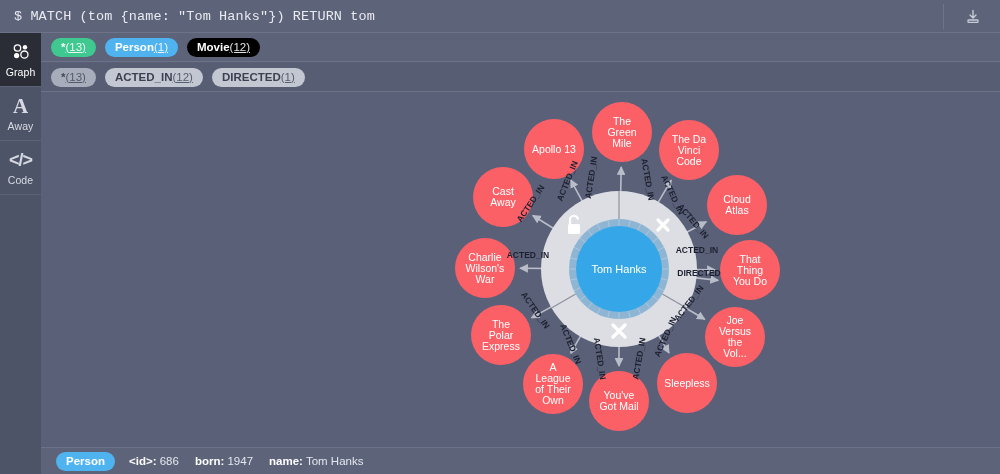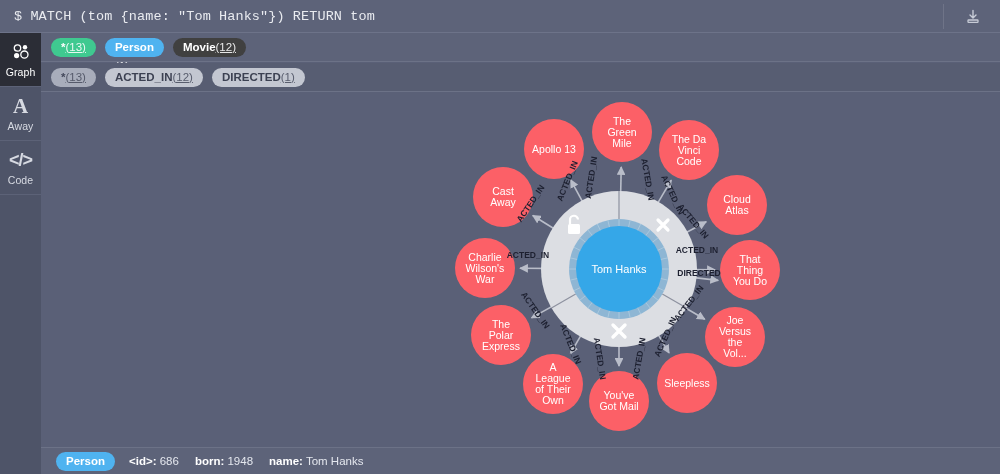--- a/index.html
+++ b/index.html
@@ -72,22 +72,22 @@
     display: inline-flex; align-items: baseline;
     height: 19px; padding: 0 10px;
     border-radius: 10px;
     font-size: 11.5px; font-weight: 700;
     margin-right: 9px; color: #fff;
     line-height: 19px; cursor: pointer;
     white-space: nowrap;
   }
   .pill .cnt { font-weight: 400; opacity: .88; text-decoration: underline; }
   .pill.all   { background: #3fc990; }
-  .pill.person{ background: #4fb3f0; flex-direction: column; }
-  .pill.movie { background: #404040; justify-content: space-between; }
+  .pill.person{ background: #4fb3f0; }
+  .pill.movie { background: #000000; justify-content: space-between; }
   .pill.rel   { background: #c3c7d1; color: #3c4152; }
   .pill.rel .cnt { color: #4a4f60; }
   .pill.rel.small { background: #a8adbb; color: #42475a; }
 
   
   .canvas {
     position: absolute; left: 41px; top: 92px;
     width: 959px; height: 355px;
     background: #5a6077;
     overflow: hidden;
@@ -322,17 +322,17 @@
           <text x="650" y="131" class="rel-label" transform="rotate(50 650 131)" text-anchor="middle">ACTED_IN</text>
           <text x="629" y="104" class="rel-label" transform="rotate(65 629 104)" text-anchor="middle">ACTED_IN</text>
           <text x="604" y="88" class="rel-label" transform="rotate(80 604 88)" text-anchor="middle">ACTED_IN</text>
         </g>
     </svg>
   </div>
 
   <div class="footer">
     <span class="pill person">Person</span>
     <span class="prop"><b>&lt;id&gt;:</b> <span>686</span></span>
-    <span class="prop"><b>born:</b> <span>1948</span></span>
+    <span class="prop"><b>born:</b> <span>1947</span></span>
     <span class="prop"><b>name:</b> <span>Tom Hanks</span></span>
   </div>
 
 </div>
 
 </body></html>

